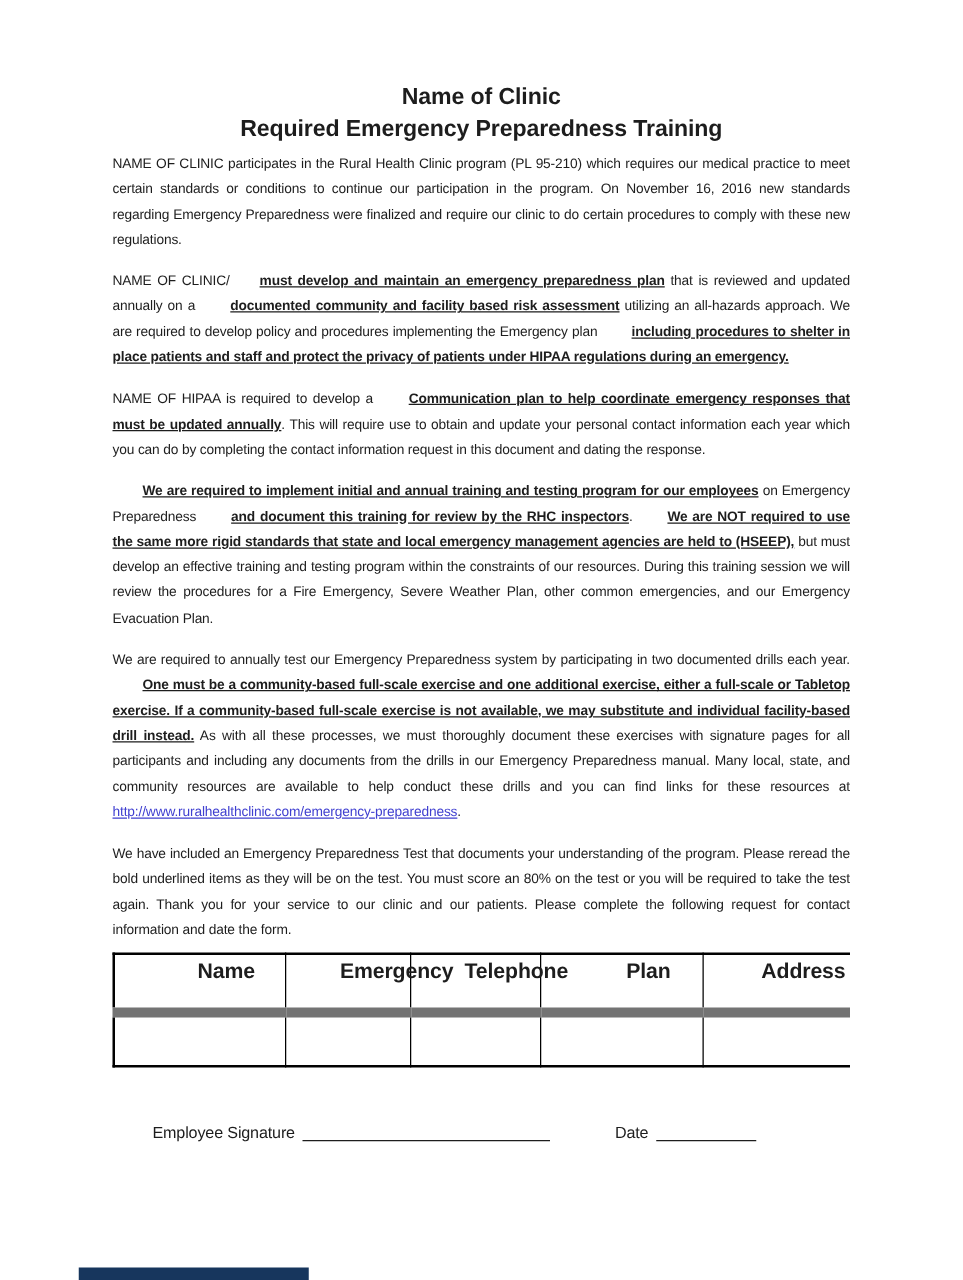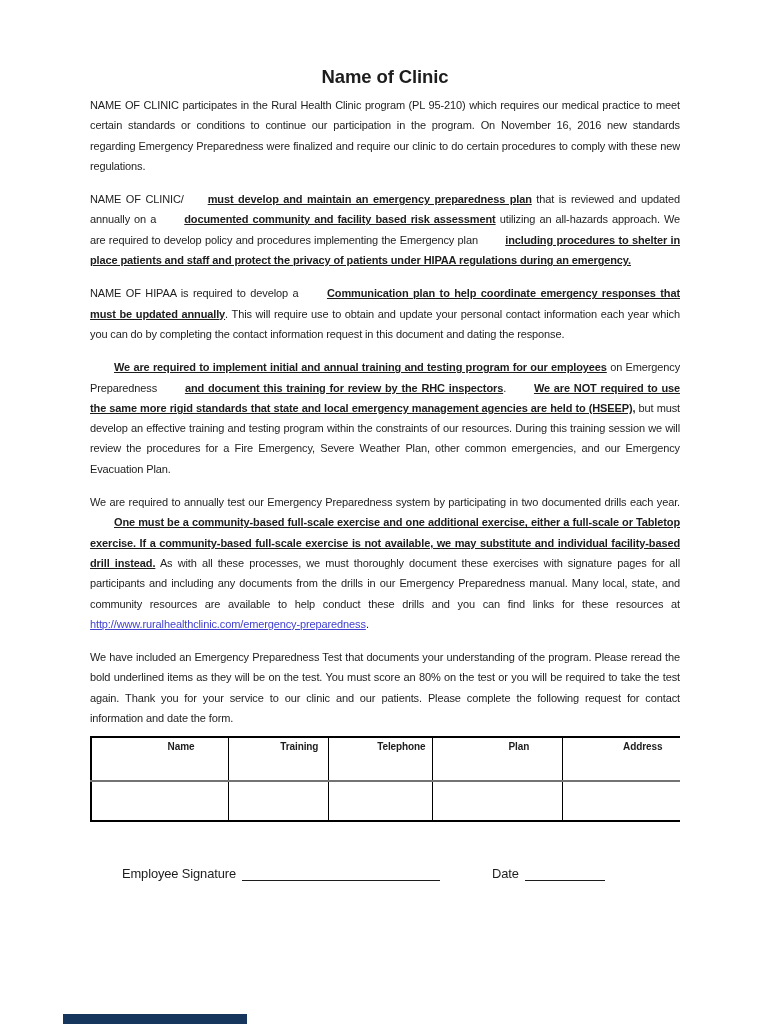--- a/index.html
+++ b/index.html
@@ -40,25 +40,25 @@
     width: 592px;
     margin-top: 8px;
     border-collapse: collapse;
     table-layout: fixed;
   }
   .contact-table, .contact-table th, .contact-table td {
     border: 1.5px solid #000;
   }
   .contact-table { border-width: 2px; }
   .contact-table th {
-    border-bottom: 2px solid #737373;
+    border-bottom: 8px solid #737373;
     height: 38px;
     vertical-align: top;
     padding-top: 3px;
-    font-size: 10px;
+    font-size: 17px;
     font-weight: bold;
     letter-spacing: -0.1px;
     text-align: center;
     padding-left: 43px;
   }
   .contact-table td {
     height: 36px;
     font-size: 12.9px;
   }
   .sig-row {
@@ -87,20 +87,21 @@
   }
 </style>
 </head>
 <body>
 
 <div class="page">
   <div class="content" style="color: rgb(29, 29, 29);">
 
     <div class="titles">
       <div class="title">Name of Clinic</div>
+      <div class="title">Required Emergency Preparedness Training</div>
     </div>
 
     <div>
         <p class="para"><span>NAME OF CLINIC participates in the Rural Health Clinic program (PL 95-210) which requires our medical practice to meet certain standards or conditions to continue our participation in the program. On November 16, 2016 new standards regarding Emergency Preparedness were finalized and require our clinic to do certain procedures to comply with these new regulations.</span></p>
         <p class="para"><span>NAME OF CLINIC/</span><span class="bu">must develop and maintain an emergency preparedness plan</span><span> that is reviewed and updated annually on a </span><span class="bu">documented community and facility based risk assessment</span><span> utilizing an all-hazards approach. We are required to develop policy and procedures implementing the Emergency plan </span><span class="bu">including procedures to shelter in place patients and staff and protect the privacy of patients under HIPAA regulations during an emergency.</span></p>
         <p class="para"><span>NAME OF HIPAA is required to develop a </span><span class="bu">Communication plan to help coordinate emergency responses that must be updated annually</span><span>. This will require use to obtain and update your personal contact information each year which you can do by completing the contact information request in this document and dating the response.</span></p>
         <p class="para"><span class="bu">We are required to implement initial and annual training and testing program for our employees</span><span> on Emergency Preparedness </span><span class="bu">and document this training for review by the RHC inspectors</span><span>. </span><span class="bu">We are NOT required to use the same more rigid standards that state and local emergency management agencies are held to (HSEEP),</span><span> but must develop an effective training and testing program within the constraints of our resources. During this training session we will review the procedures for a Fire Emergency, Severe Weather Plan, other common emergencies, and our Emergency Evacuation Plan.</span></p>
         <p class="para"><span>We are required to annually test our Emergency Preparedness system by participating in two documented drills each year. </span><span class="bu">One must be a community-based full-scale exercise and one additional exercise, either a full-scale or Tabletop exercise. If a community-based full-scale exercise is not available, we may substitute and individual facility-based drill instead.</span><span> As with all these processes, we must thoroughly document these exercises with signature pages for all participants and including any documents from the drills in our Emergency Preparedness manual. Many local, state, and community resources are available to help conduct these drills and you can find links for these resources at </span><a class="doc-link" style="color: rgb(63, 63, 208);">http://www.ruralhealthclinic.com/emergency-preparedness</a><span>.</span></p>
         <p class="para"><span>We have included an Emergency Preparedness Test that documents your understanding of the program. Please reread the bold underlined items as they will be on the test. You must score an 80% on the test or you will be required to take the test again. Thank you for your service to our clinic and our patients. Please complete the following request for contact information and date the form.</span></p>
       </div>
@@ -109,21 +110,21 @@
       <colgroup>
         <col style="width:23.3%">
         <col style="width:16.9%">
         <col style="width:17.7%">
         <col style="width:22.1%">
         <col style="width:20.0%">
       </colgroup>
       <thead>
         <tr>
           <th>Name</th>
-          <th>Training</th>
+          <th>Emergency</th>
           <th>Telephone</th>
           <th>Plan</th>
           <th>Address</th>
         </tr>
       </thead>
       <tbody>
         <tr>
           <td></td>
           <td></td>
           <td></td>

